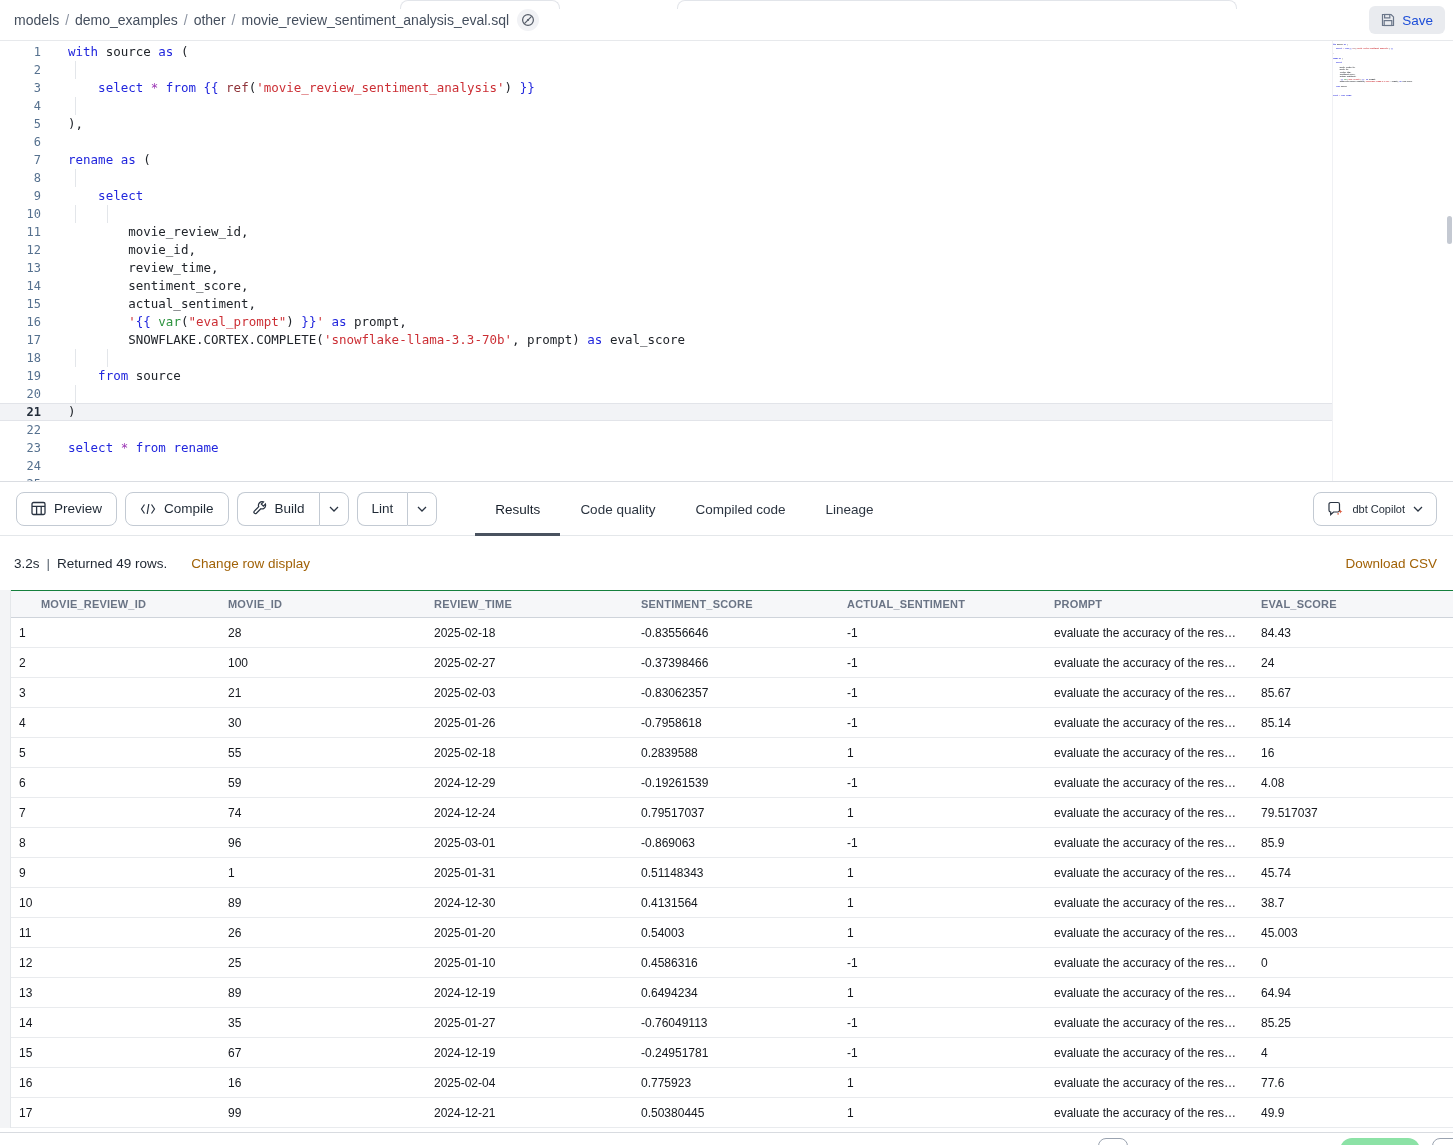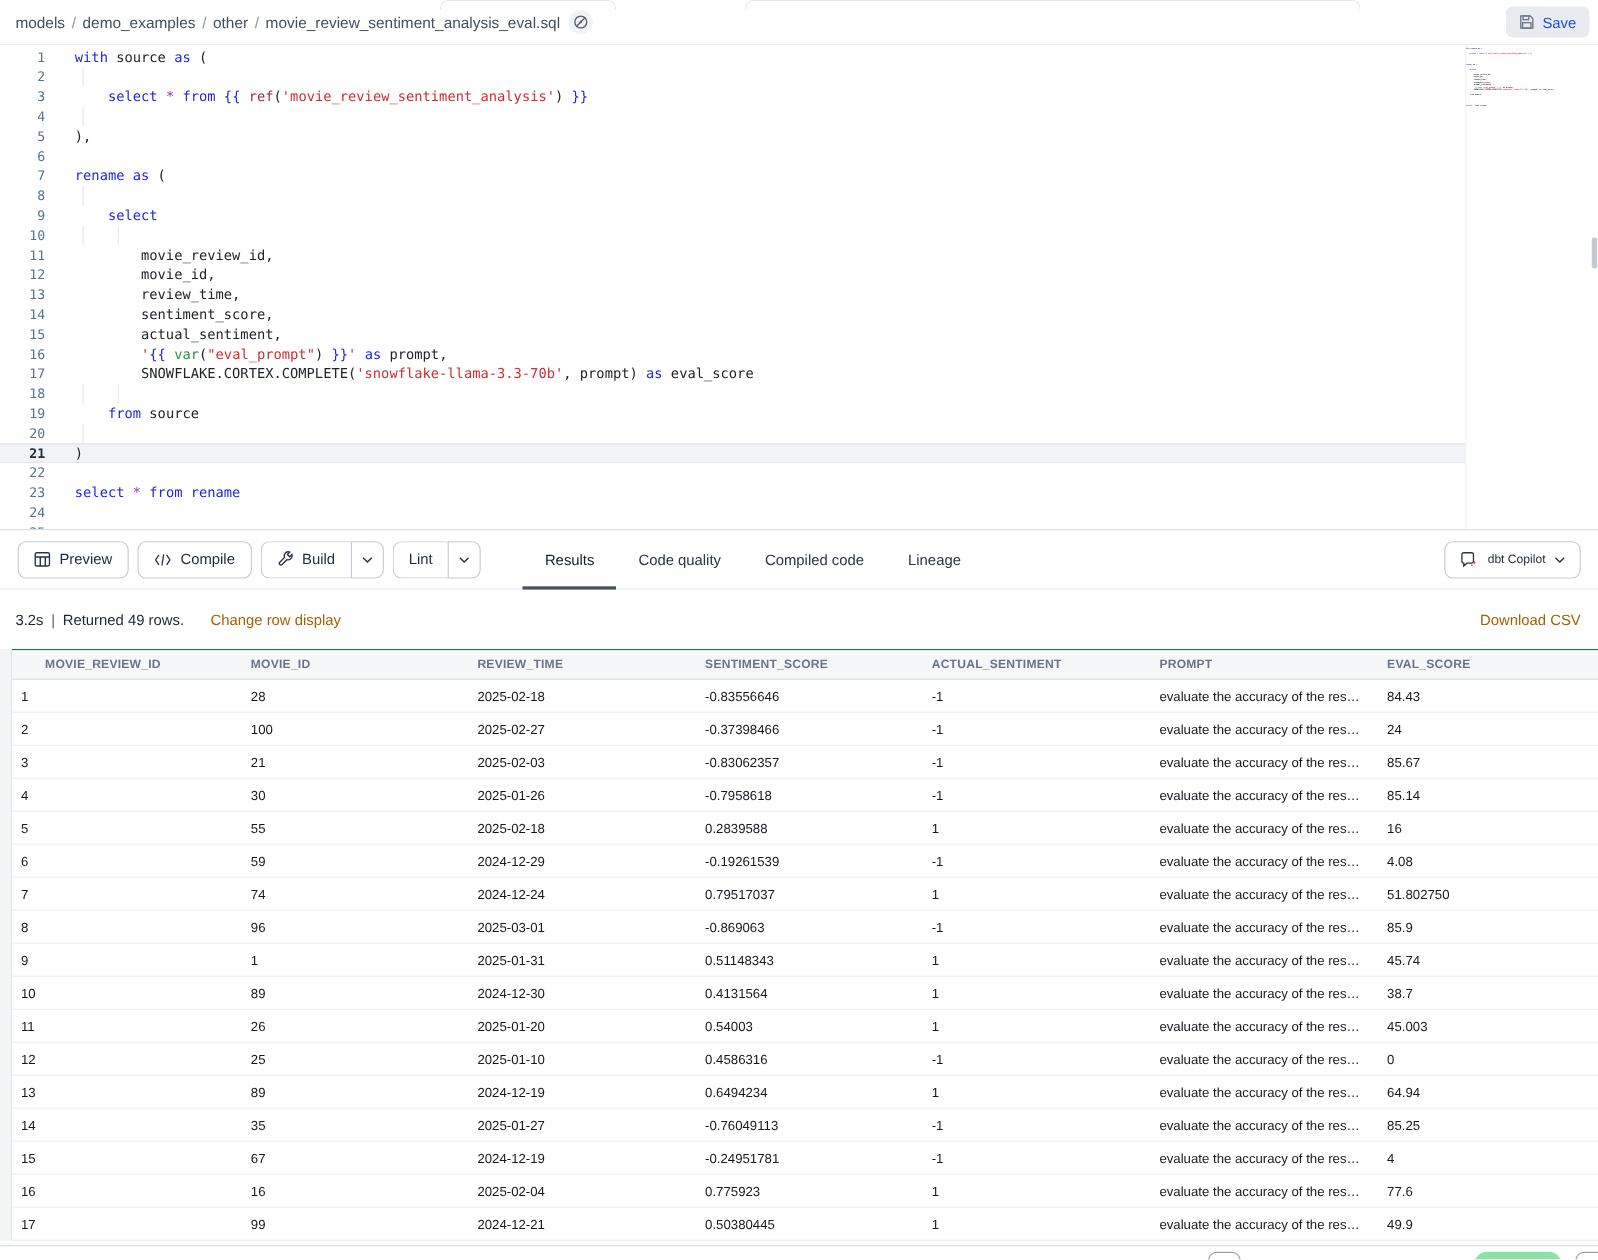--- a/index.html
+++ b/index.html
@@ -355,21 +355,21 @@
         <div class="td c1">74</div>
         <div class="td c2">2024-12-24</div>
         <div class="td c3">0.79517037</div>
         <div class="td c4">1</div>
         <div class="td c5 prompt">
           <span>evaluate the accuracy of the res…</span>
           <svg class="cell-chevron" viewBox="0 0 8 12" width="7" height="11">
             <path d="M1.5 1l5 5-5 5" fill="none" stroke="#3d4754" stroke-width="1.6"></path>
           </svg>
         </div>
-        <div class="td c6">51.802750</div>
+        <div class="td c6">79.517037</div>
       </div>
       <div class="grid-row">
         <div class="td c0">8</div>
         <div class="td c1">96</div>
         <div class="td c2">2025-03-01</div>
         <div class="td c3">-0.869063</div>
         <div class="td c4">-1</div>
         <div class="td c5 prompt">
           <span>evaluate the accuracy of the res…</span>
           <svg class="cell-chevron" viewBox="0 0 8 12" width="7" height="11">

